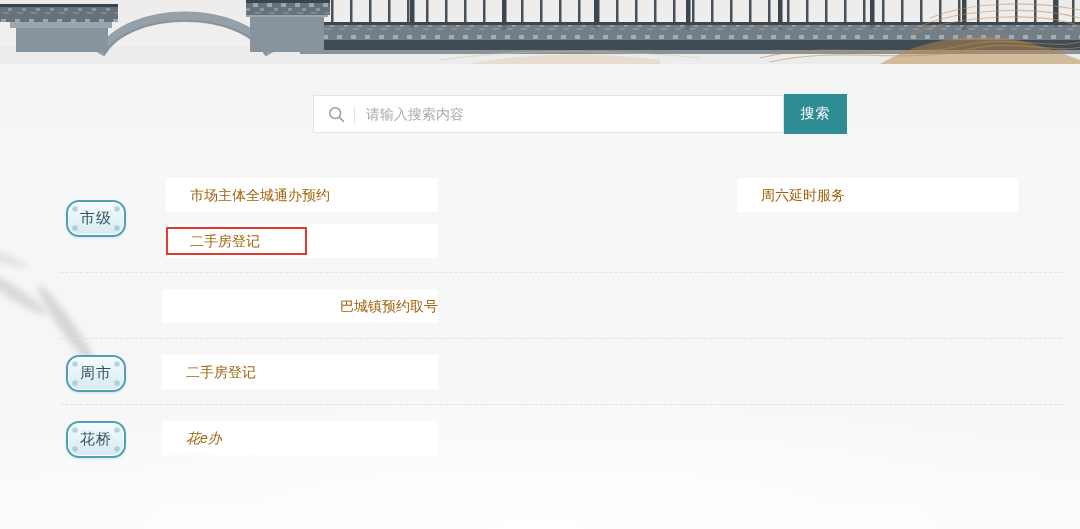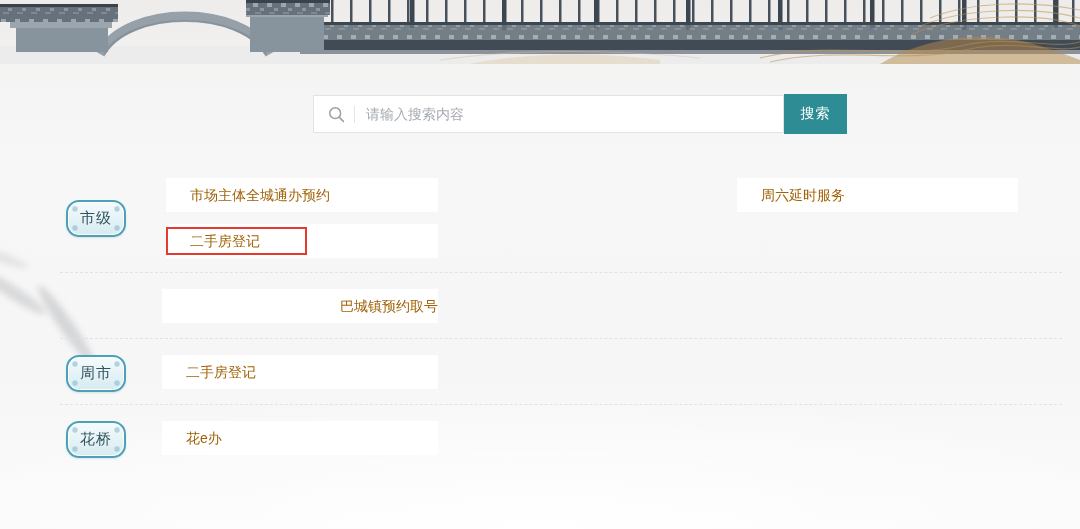--- a/index.html
+++ b/index.html
@@ -48,21 +48,21 @@
   
   .card{position:absolute;height:34px;background:#fff;box-sizing:border-box;
       font-size:14px;color:#a16207;line-height:34px;padding-left:24px;cursor:pointer;
       white-space:nowrap;}
   .card-1{left:166px;top:178px;width:272px;}
   .card-2{left:451px;top:178px;width:277px;}
   .card-3{left:737px;top:178px;width:281px;}
   .card-4{left:166px;top:224px;width:272px;}
   .card-5{left:162px;top:289px;width:276px;text-align:right;}
   .card-6{left:162px;top:355px;width:276px;}
-  .card-7{left:162px;top:421px;width:276px;}
+  .card-7{left:162px;top:421px;width:276px;font-style:italic;}
 
   
   .red-box{position:absolute;left:0;top:3px;width:141px;height:28px;
       border:2px solid #e8392f;box-sizing:border-box;pointer-events:none;}
 
   
   .sep{position:absolute;left:60px;width:1002px;height:0;border-top:1px dashed #e2e2e2;}
   .sep-1{top:272px;} .sep-2{top:338px;} .sep-3{top:404px;}
 </style>
 </head>

